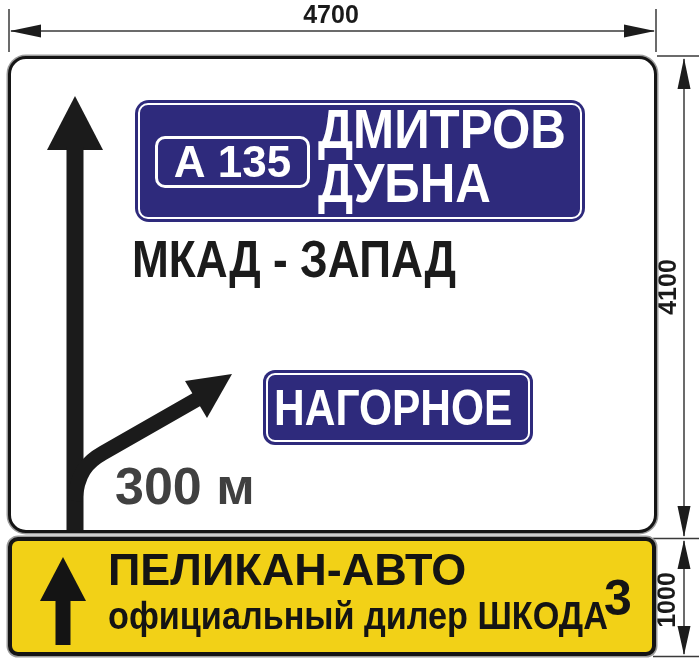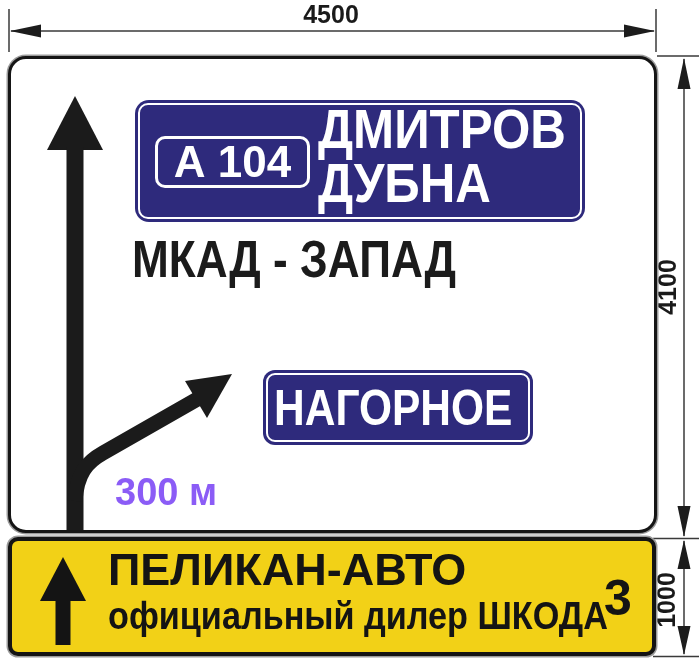--- a/index.html
+++ b/index.html
@@ -32,21 +32,21 @@
     display:flex;align-items:center;justify-content:center;
     color:#fff;font-weight:bold;font-size:44px;
   }
   .dest-text{position:absolute;left:183px;top:2px;color:#fff;font-weight:bold;font-size:56px;line-height:54px;white-space:nowrap;}
   .dest-line{transform:scaleX(0.88);transform-origin:left center;}
   .branch-text{color:#fff;font-weight:bold;font-size:50px;white-space:nowrap;transform:scaleX(0.85);}
   .road-name{
     position:absolute;left:121px;top:172px;font-weight:bold;font-size:52px;line-height:56px;
     white-space:nowrap;transform:scaleX(0.85);transform-origin:left center;color:#1b1b1b;
   }
-  .distance{position:absolute;left:104px;top:412px;font-weight:bold;font-size:38px;color:#8b5cf6;white-space:nowrap;}
+  .distance{position:absolute;left:104px;top:397px;font-weight:bold;font-size:52px;color:#404040;white-space:nowrap;}
   
   .yellow-panel{
     position:absolute;left:8px;top:537px;width:640px;height:111px;
     background:#f2d117;border:4px solid #141414;border-radius:10px;
     box-shadow:0 0 0 1.5px #9b9b9b;
   }
   .dealer-arrow{position:absolute;left:26px;top:16px;}
   .dealer-text{position:absolute;left:96px;top:5px;color:#141414;white-space:nowrap;}
   .dealer-name{font-weight:bold;font-size:45px;line-height:48px;}
   .dealer-sub{font-weight:bold;font-size:38px;line-height:44px;transform:scaleX(0.9);transform-origin:left center;}
@@ -77,41 +77,41 @@
     </g>
 
     <g>
       <line x1="684" y1="541" x2="684" y2="654" stroke="#3a3a3a" stroke-width="1.5"></line>
       <polygon points="684,540 677.5,569 690.5,569" fill="#1c1c1c"></polygon>
       <polygon points="684,655 677.5,626 690.5,626" fill="#1c1c1c"></polygon>
       <line x1="653" y1="656.5" x2="699" y2="656.5" stroke="#3a3a3a" stroke-width="1.5"></line>
     </g>
   </svg>
 
-  <div class="dim-label top">4500</div>
+  <div class="dim-label top">4700</div>
   <div class="dim-label v1">4100</div>
   <div class="dim-label v2">1000</div>
 
   <div class="main-sign">
 
     <svg class="road-arrows" width="643" height="471" viewBox="0 0 643 471">
       <g>
         <polygon points="64,37 36,91 92,91" fill="#1b1b1b"></polygon>
         <rect x="55.5" y="88" width="17" height="383" fill="#1b1b1b"></rect>
       </g>
       <g>
         <path d="M 64 442 C 66 414 76 403 92 394 L 190 338" stroke="#1b1b1b" stroke-width="15" fill="none"></path>
         <polygon points="221,315 196,359 174,322" fill="#1b1b1b"></polygon>
       </g>
     </svg>
 
     <div class="blue-panel dest">
       <div class="blue-inner" style="border-radius:10px;"></div>
       <div class="route-badge">
-        <span>А 104</span>
+        <span>А 135</span>
       </div>
       <div class="dest-text">
         <div class="dest-line">ДМИТРОВ</div>
         <div class="dest-line">ДУБНА</div>
       </div>
     </div>
 
     <div class="road-name">МКАД - ЗАПАД</div>
 
     <div class="blue-panel branch">

